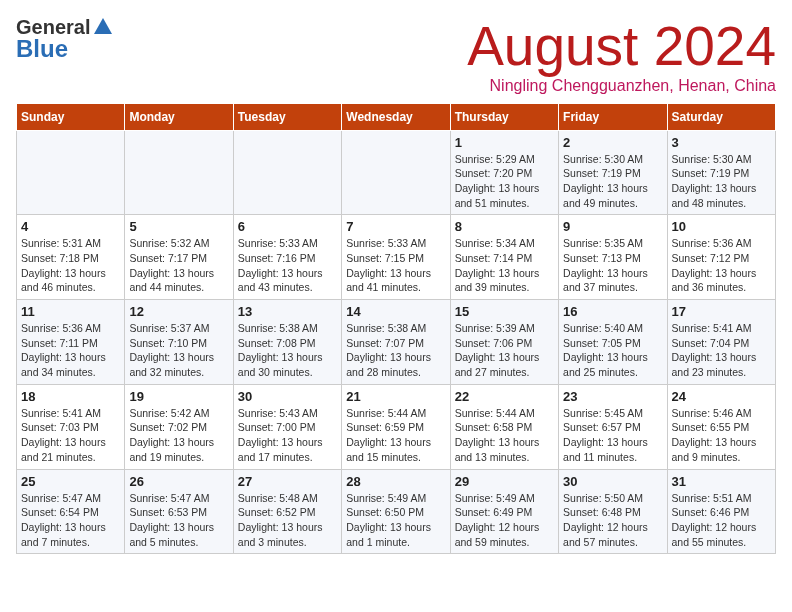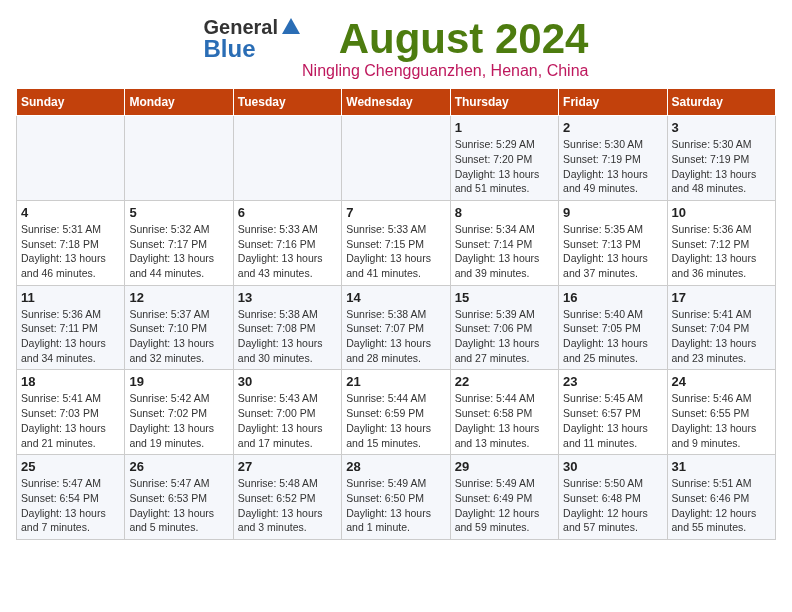--- a/index.html
+++ b/index.html
@@ -6,35 +6,35 @@
     body {
       font-family: Arial, sans-serif;
       background: #fff;
       width: 792px;
       min-height: 612px;
       padding: 16px;
     }
     .header-area {
       display: flex;
       align-items: flex-start;
-      justify-content: center;
+      justify-content: space-between;
       margin-bottom: 8px;
     }
     .logo {
       display: flex;
       flex-direction: column;
       align-items: flex-start;
     }
     .title-area {
       text-align: right;
     }
     .title-month {
-      font-size: 42px;
-      font-weight: bold;
-      color: #4d7c0f;
+      font-size: 55px;
+      font-weight: normal;
+      color: #b91c1c;
       line-height: 1.1;
     }
     .title-location {
       font-size: 16px;
       color: #be185d;
     }
     .calendar {
       width: 100%;
       border-collapse: collapse;
       font-size: 11px;

